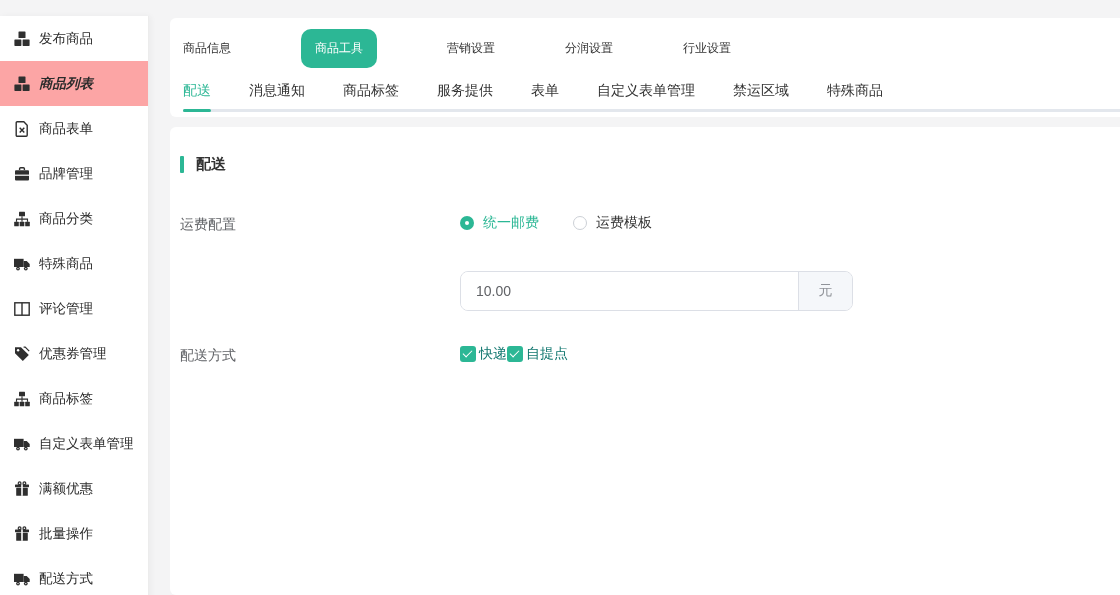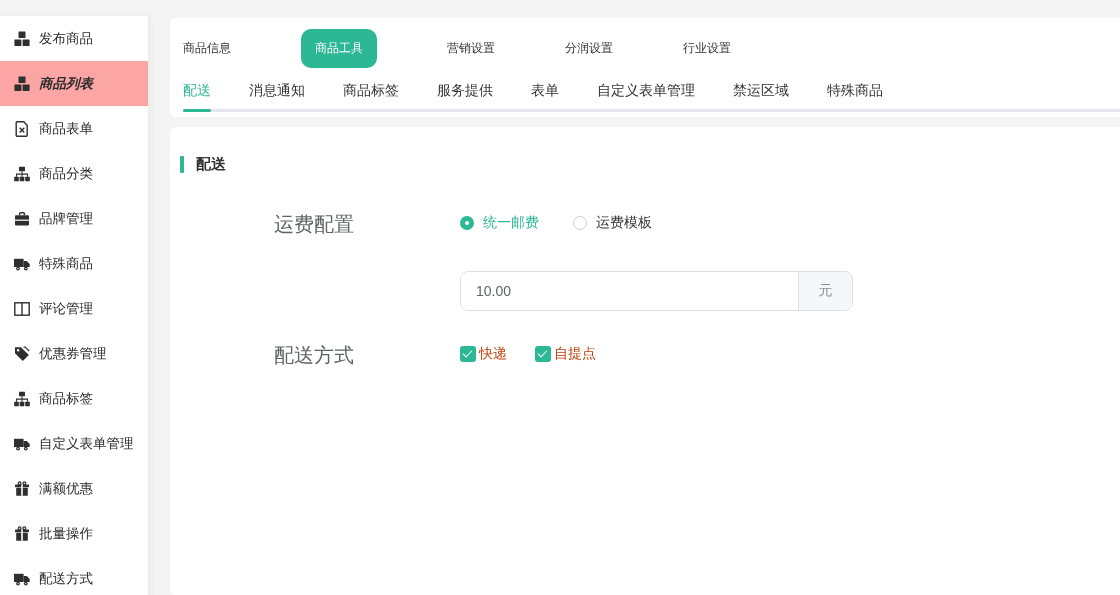--- a/index.html
+++ b/index.html
@@ -36,22 +36,22 @@
     background:#2cb795;border-radius:2px;
   }
   .content-card{margin-top:10px;height:468px;box-sizing:border-box;padding:28px 0 0 10px;}
   .section-title{display:flex;align-items:center;gap:12px;}
   .section-bar{width:4px;height:17px;background:#2cb795;border-radius:1px;}
   .section-text{font-size:15px;font-weight:bold;color:#333;}
   
   .form{margin-top:40px;}
   .form-row{display:flex;align-items:flex-start;}
   .form-label{
-    width:268px;flex:0 0 268px;text-align:center;padding-right:12px;
-    font-size:20px;color:#606266;line-height:20px;
+    width:268px;flex:0 0 268px;text-align:left;padding-right:12px;
+    font-size:14px;color:#606266;line-height:20px;
   }
   .row-radios{margin-bottom:37px;}
   .row-input{margin-bottom:34px;}
   .radio-group{display:flex;align-items:center;}
   .radio{display:flex;align-items:center;gap:9px;cursor:pointer;}
   .radio + .radio{margin-left:34px;}
   .radio-circle{width:14px;height:14px;border-radius:50%;box-sizing:border-box;position:relative;}
   .radio.checked .radio-circle{background:#2cb795;}
   .radio.checked .radio-circle::after{
     content:'';position:absolute;left:5px;top:5px;width:4px;height:4px;border-radius:50%;background:#fff;
@@ -67,27 +67,27 @@
   .input-value{
     flex:1;border:none;outline:none;padding:0 0 0 15px;font-size:14px;color:#606266;
     font-family:"Liberation Sans","DejaVu Sans",sans-serif;background:#fff;min-width:0;
   }
   .input-append{
     width:53px;flex:0 0 53px;background:#f5f7fa;border-left:1px solid #dcdfe6;
     display:flex;align-items:center;justify-content:center;font-size:14px;color:#909399;
   }
   .checkbox-group{display:flex;align-items:center;}
   .checkbox{display:flex;align-items:center;gap:3px;cursor:pointer;}
-  .checkbox + .checkbox{margin-left:28px;}
+  .checkbox + .checkbox{}
   .checkbox-box{width:16px;height:16px;background:#2cb795;border-radius:3px;position:relative;flex:0 0 16px;}
   .checkbox-box::after{
     content:'';position:absolute;left:5px;top:2px;width:4px;height:8px;
     border-right:1.7px solid #fff;border-bottom:1.7px solid #fff;transform:rotate(45deg);
   }
-  .checkbox-label{font-size:14px;color:#c2410c;}
+  .checkbox-label{font-size:14px;color:#0f766e;}
   .ic{fill:#2f2f2f;stroke:none;}
   .ic-stroke{fill:none;stroke:#2f2f2f;stroke-width:1.4;}
 </style>
 </head>
 <body>
 
 <aside class="sidebar">
   <div class="side-item">
     <span class="icon">
       <svg viewBox="0 0 16 16">
@@ -113,38 +113,38 @@
       <svg viewBox="0 0 16 16">
           <path class="ic-stroke" d="M3.2 0.8h6.6l3.4 3.4v10a1 1 0 0 1-1 1H3.2a1 1 0 0 1-1-1V1.8a1 1 0 0 1 1-1z"></path>
           <path class="ic-stroke" d="M5.7 6.8l4.6 4.8M10.3 6.8l-4.6 4.8"></path>
         </svg>
     </span>
     <span>商品表单</span>
   </div>
   <div class="side-item">
     <span class="icon">
       <svg viewBox="0 0 16 16">
+          <path class="ic-stroke" d="M5.6 4V2.7a1 1 0 0 1 1-1h2.8a1 1 0 0 1 1 1V4"></path>
+          <rect class="ic" x="1" y="4.2" width="14" height="10.2" rx="1"></rect>
+          <rect x="1" y="8.6" width="14" height="1.2" fill="#fff"></rect>
+        </svg>
+    </span>
+    <span>品牌管理</span>
+  </div>
+  <div class="side-item">
+    <span class="icon">
+      <svg viewBox="0 0 16 16">
           <rect class="ic" x="5" y="0.8" width="6" height="4.4" rx="0.5"></rect>
           <rect class="ic" x="0.2" y="10.8" width="4.6" height="4.4" rx="0.5"></rect>
           <rect class="ic" x="5.7" y="10.8" width="4.6" height="4.4" rx="0.5"></rect>
           <rect class="ic" x="11.2" y="10.8" width="4.6" height="4.4" rx="0.5"></rect>
           <path class="ic-stroke" style="stroke-width:1.1" d="M8 5.2v2.9M2.5 10.8V8.1h11v2.7M8 8.1v2.7"></path>
         </svg>
     </span>
     <span>商品分类</span>
-  </div>
-  <div class="side-item">
-    <span class="icon">
-      <svg viewBox="0 0 16 16">
-          <path class="ic-stroke" d="M5.6 4V2.7a1 1 0 0 1 1-1h2.8a1 1 0 0 1 1 1V4"></path>
-          <rect class="ic" x="1" y="4.2" width="14" height="10.2" rx="1"></rect>
-          <rect x="1" y="8.6" width="14" height="1.2" fill="#fff"></rect>
-        </svg>
-    </span>
-    <span>品牌管理</span>
   </div>
   <div class="side-item">
     <span class="icon">
       <svg viewBox="0 0 16 16">
           <path class="ic" d="M0 2.8h9.6v8.2H0z"></path>
           <path class="ic" d="M9.6 5h3.1l3 3v3h-6.1z"></path>
           <circle class="ic" cx="4" cy="12.6" r="1.9"></circle>
           <circle cx="4" cy="12.6" r="0.7" fill="#fff"></circle>
           <circle class="ic" cx="11.8" cy="12.6" r="1.9"></circle>
           <circle cx="11.8" cy="12.6" r="0.7" fill="#fff"></circle>

